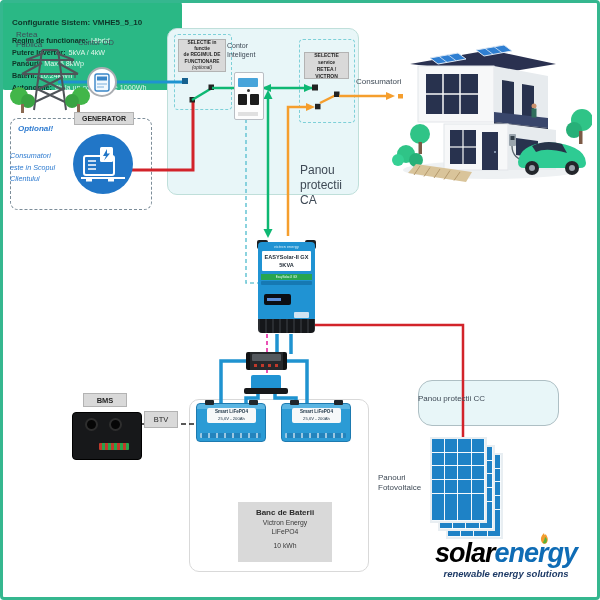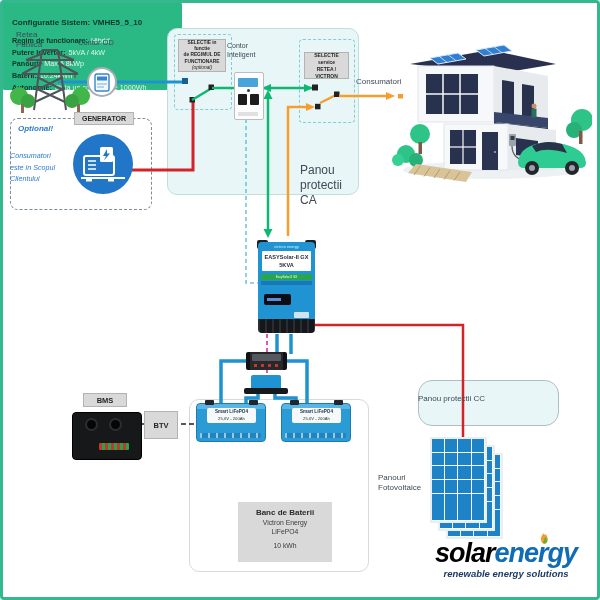--- a/index.html
+++ b/index.html
@@ -369,21 +369,21 @@
   <div class="bat-foot"></div>
 </div>
 
 <div class="chip" style="left:83px;top:393px;width:44px;height:14px;font-size:7.5px;font-weight:600">BMS</div>
 <div class="dev bms">
   <div class="bms-brand"></div>
   <div class="bms-conn a"></div>
   <div class="bms-conn b"></div>
   <div class="bms-term"></div>
 </div>
-<div class="chip" style="left:144px;top:411px;width:34px;height:28px;font-size:7.5px;font-weight:700">BTV</div>
+<div class="chip" style="left:144px;top:411px;width:34px;height:17px;font-size:7.5px;font-weight:400">BTV</div>
 
 <div class="dev bancbox">
   <div class="banc-title">Banc de Baterii</div>
   <div class="banc-line">Victron Energy</div>
   <div class="banc-line">LiFePO4</div>
   <div class="banc-cap">10 kWh</div>
 </div>
 
 <div class="configbox">
   <div class="cfg-title">Configuratie Sistem: VMHE5_5_10</div>

